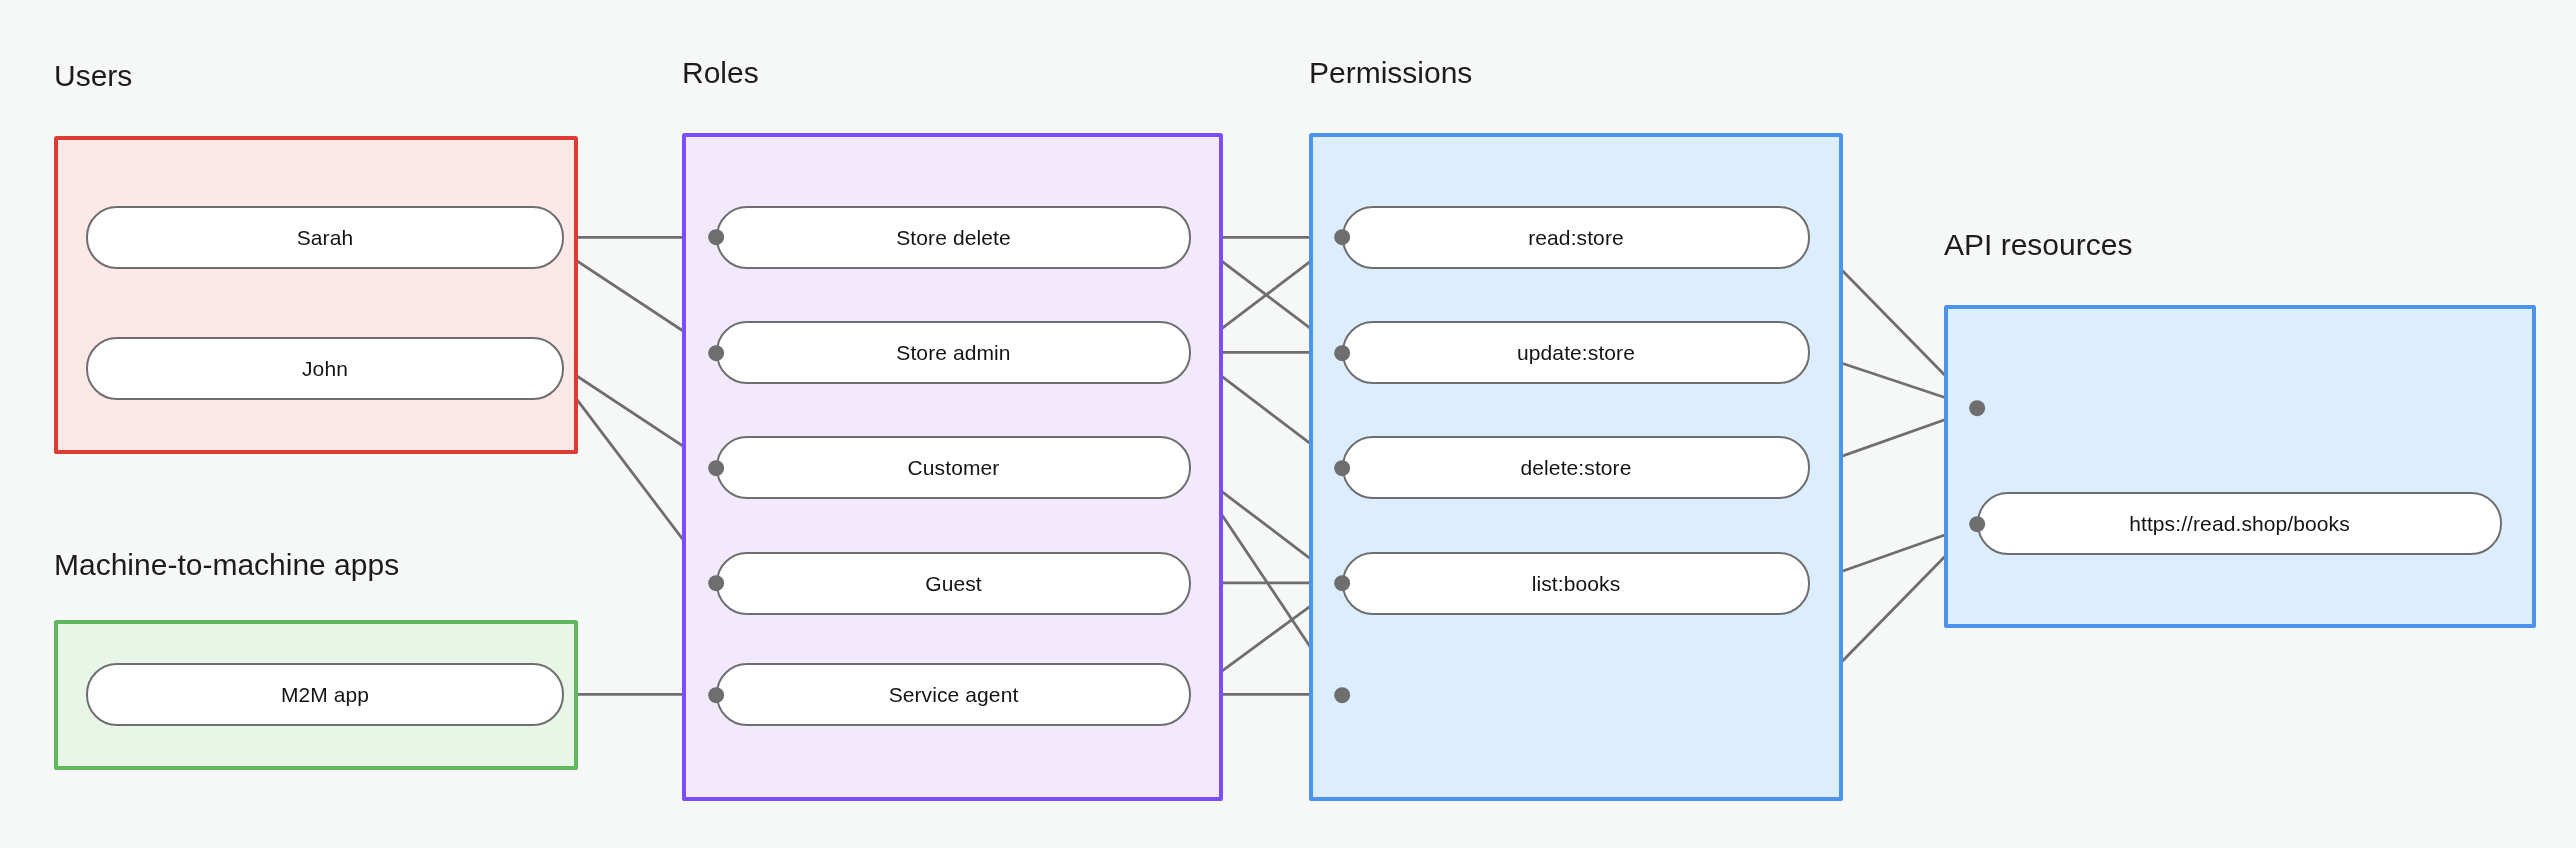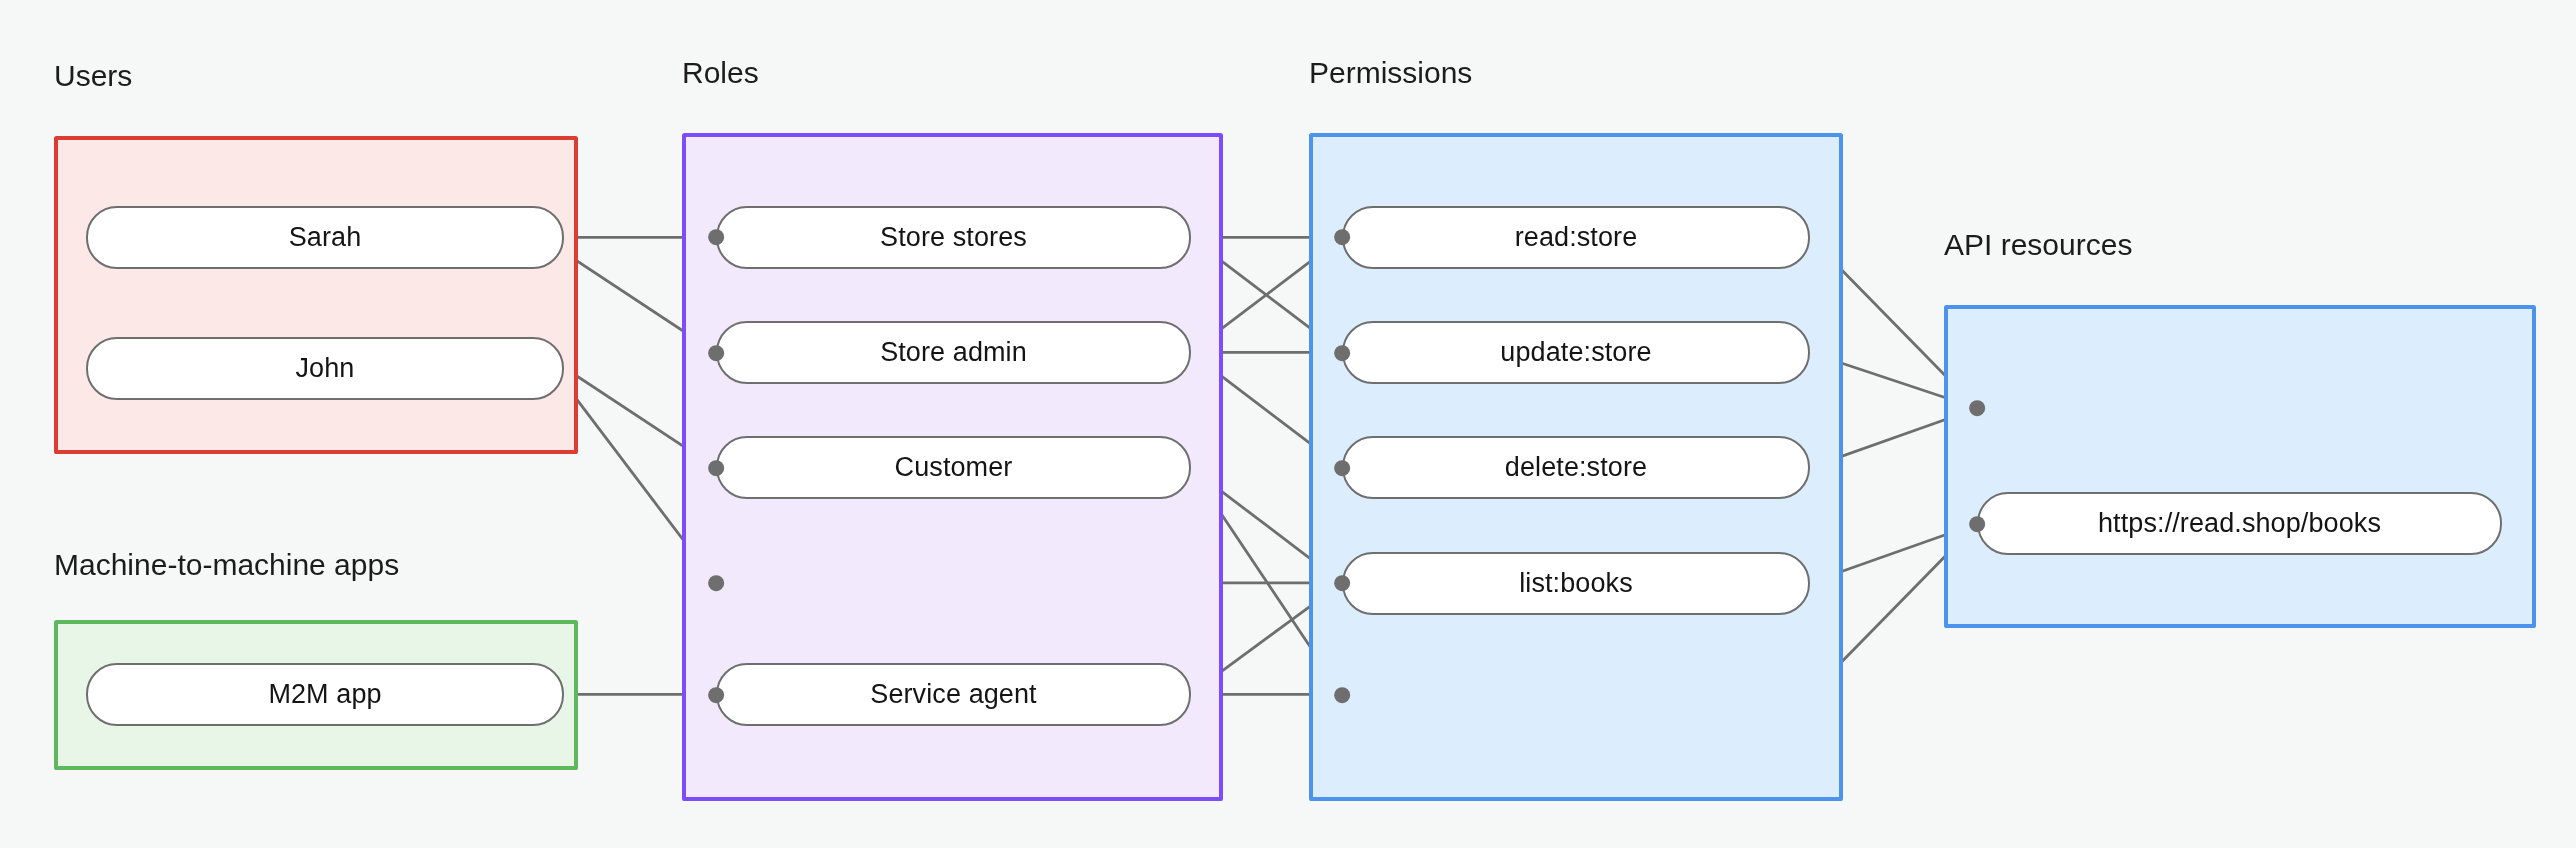--- a/index.html
+++ b/index.html
@@ -47,21 +47,21 @@
   
   .node {
     position: absolute;
     height: 63px;
     border: 2.6px solid #6E6E6E;
     border-radius: 31px;
     background: #FFFFFF;
     display: flex;
     align-items: center;
     justify-content: center;
-    font-size: 27px;
+    font-size: 21px;
     color: #141414;
     white-space: nowrap;
     letter-spacing: 0.1px;
   }
 
   
   .dot {
     position: absolute;
     width: 15.7px;
     height: 15.7px;
@@ -125,27 +125,30 @@
   <div class="group-box group-m2m"></div>
 
   <div class="node" style="left:86px; top:663px; width:478px;">
     <span>M2M app</span>
   </div>
 
   <div class="group-title" style="left:682px; top:58px;">Roles</div>
   <div class="group-box group-roles"></div>
 
   <div class="node" style="left:716px; top:206px; width:475px;">
-    <span>Store stores</span>
+    <span>Store delete</span>
   </div>
   <div class="node" style="left:716px; top:321px; width:475px;">
     <span>Store admin</span>
   </div>
   <div class="node" style="left:716px; top:436px; width:475px;">
     <span>Customer</span>
+  </div>
+  <div class="node" style="left:716px; top:552px; width:475px;">
+    <span>Guest</span>
   </div>
   <div class="node" style="left:716px; top:663px; width:475px;">
     <span>Service agent</span>
   </div>
 
   <div class="group-title" style="left:1309px; top:58px;">Permissions</div>
   <div class="group-box group-perms"></div>
 
   <div class="node" style="left:1342px; top:321px; width:468px;">
     <span>update:store</span>

